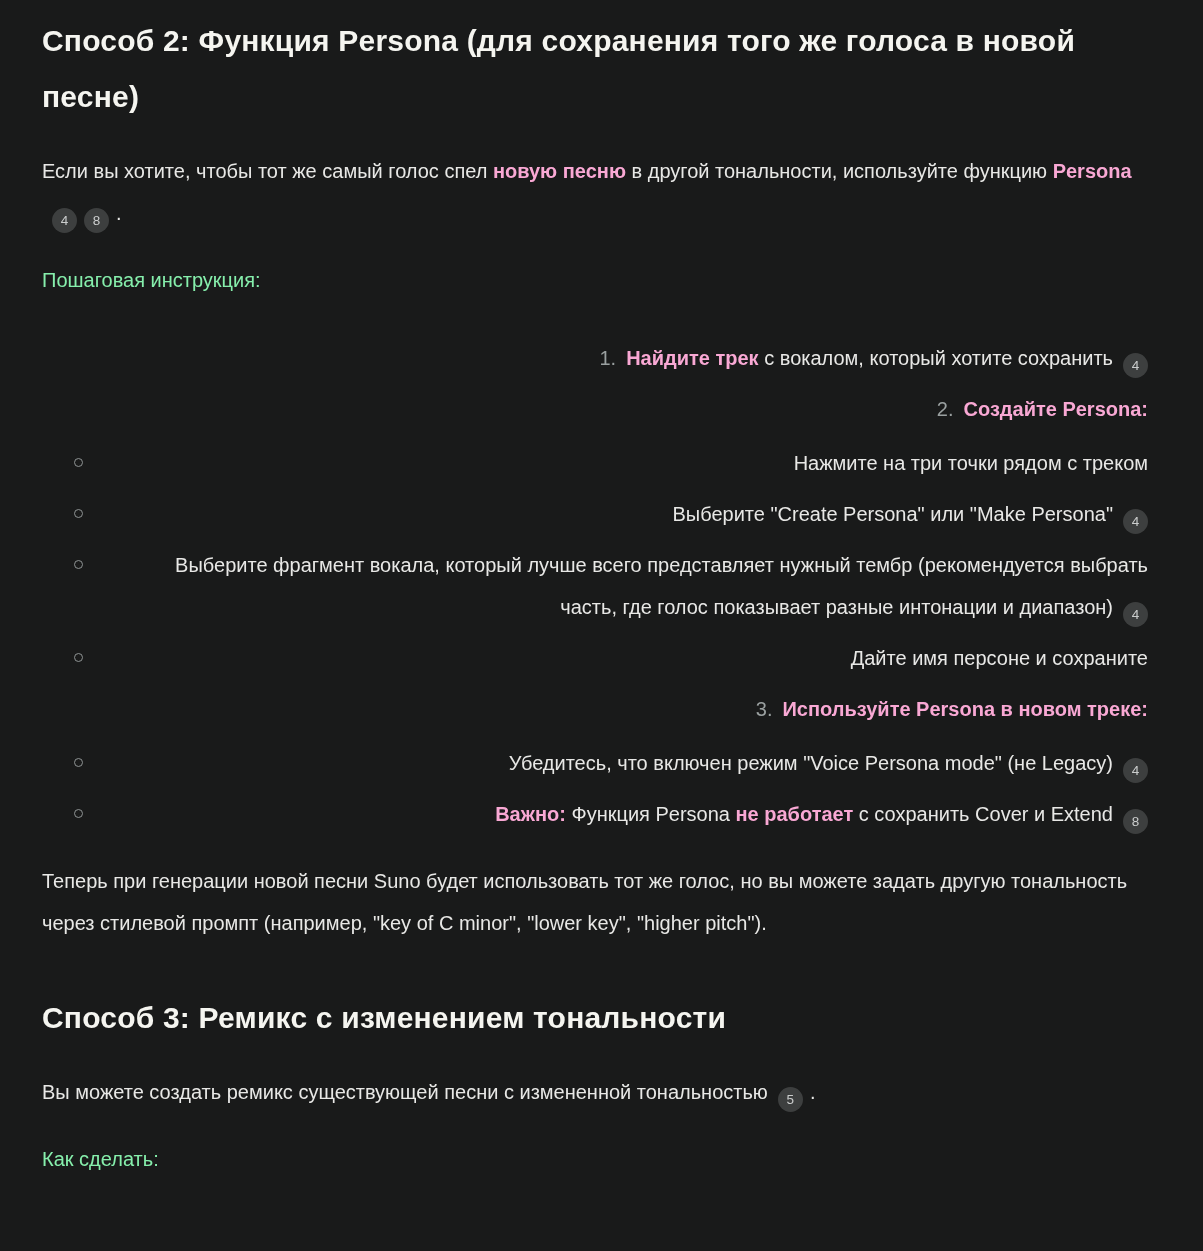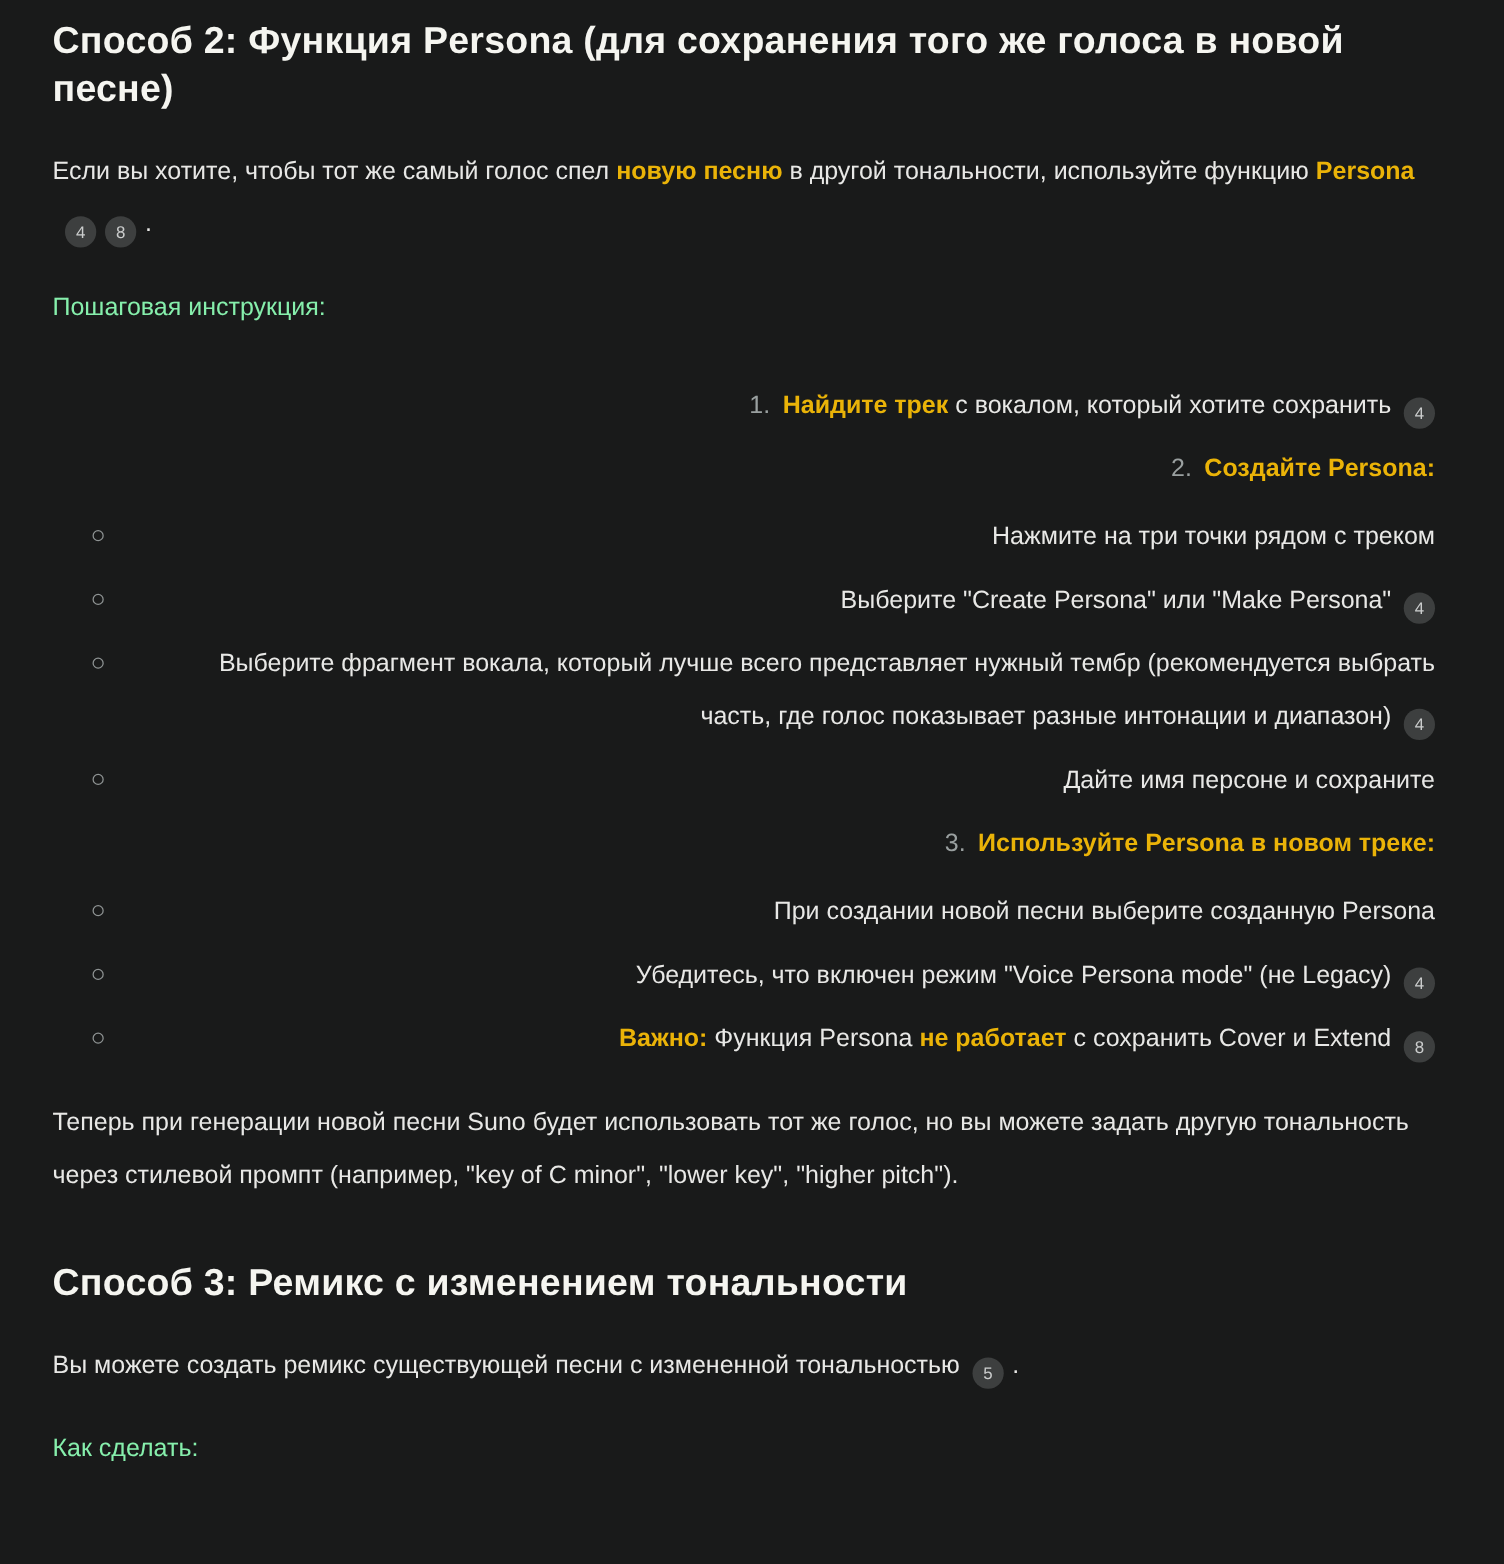--- a/index.html
+++ b/index.html
@@ -16,35 +16,35 @@
     font-size: 20px;
     line-height: 42px;
     color: #e8e8e6;
     -webkit-font-smoothing: antialiased;
   }
   article {
     padding: 13px 55px 0 42px;
   }
   h2 {
     font-size: 30px;
-    line-height: 39px;
+    line-height: 56px;
     font-weight: 700;
     color: #f5f5f0;
     margin: 0 0 25px 0;
     letter-spacing: 0.2px;
   }
   h2.method3-heading {
     margin: 46px 0 20px 0;
   }
   p {
     margin: 25px 0;
   }
   strong {
     font-weight: 700;
-    color: #eab308;
+    color: #f9a8d4;
   }
   .label { font-weight: 400; color: #86efac; }
 
   
   .cite {
     display: inline-flex;
     align-items: center;
     justify-content: center;
     width: 25px;
     height: 25px;
@@ -130,24 +130,20 @@
             <span class="sub-body"><span>Дайте имя персоне и сохраните</span></span>
           </li>
       </ul>
     </li>
 
     <li>
       <div><span class="num">3.</span><strong>Используйте Persona в новом треке:</strong></div>
       <ul class="subs">
         <li>
             <span class="bullet"></span>
-            <span class="sub-body"><span>При создании новой песни выберите созданную Persona</span></span>
-          </li>
-        <li>
-            <span class="bullet"></span>
             <span class="sub-body"><span>Убедитесь, что включен режим "Voice Persona mode" (не Legacy)</span><span class="cite">4</span></span>
           </li>
         <li>
             <span class="bullet"></span>
             <span class="sub-body"><strong>Важно:</strong><span> Функция Persona </span><strong>не работает</strong><span> с сохранить Cover и Extend</span><span class="cite">8</span></span>
           </li>
       </ul>
     </li>
 
   </ol>

